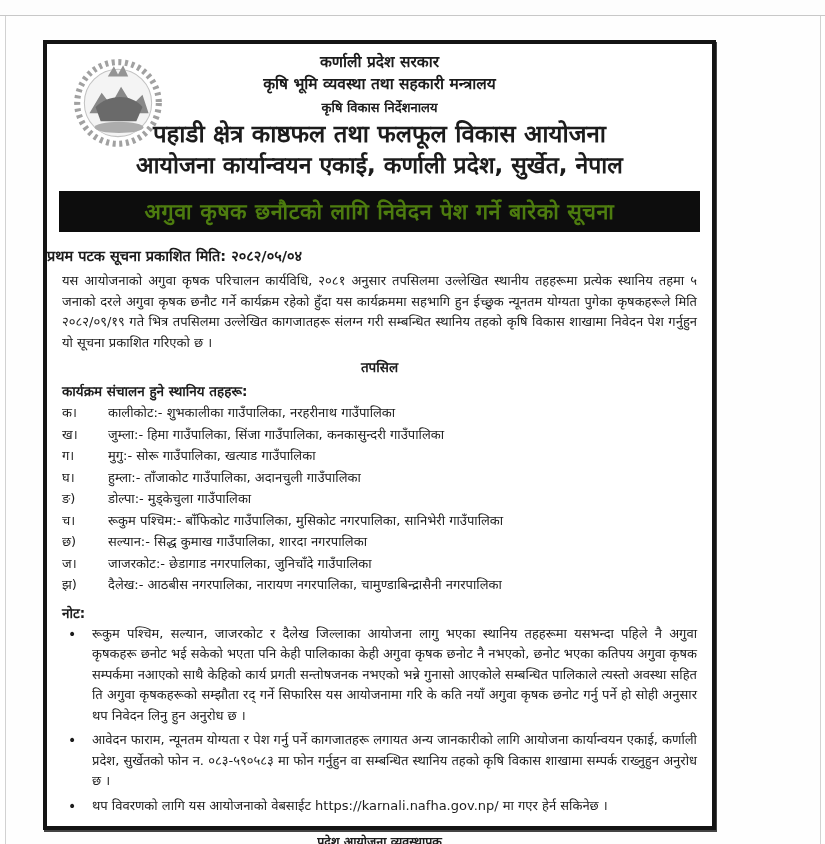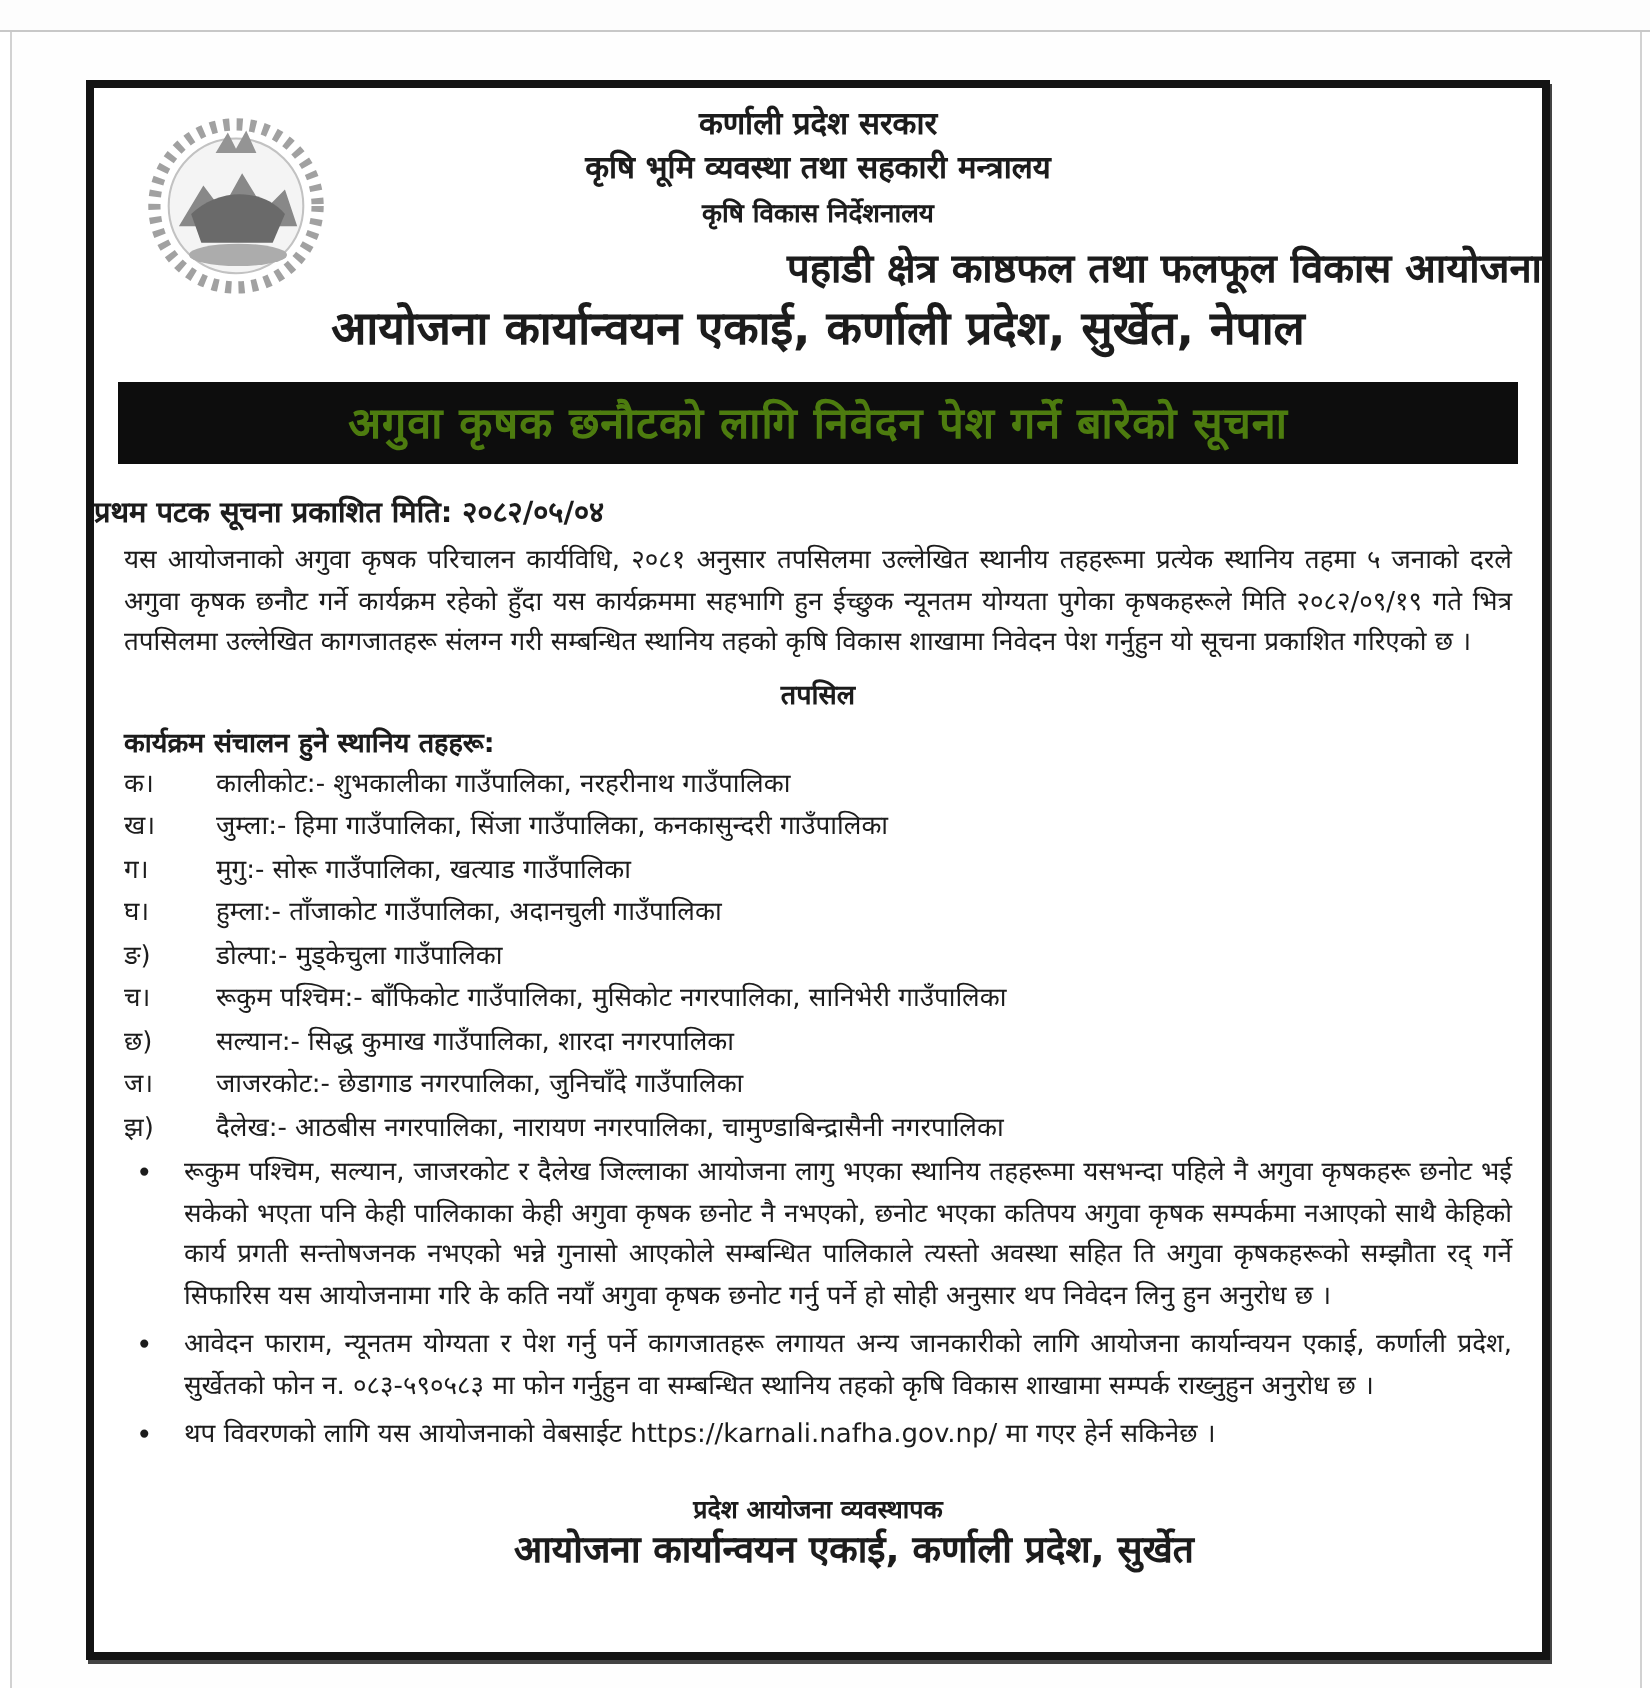--- a/index.html
+++ b/index.html
@@ -20,35 +20,35 @@
   .page-frame {
     position: absolute;
     left: 5px; right: 4px; top: 16px; bottom: 0;
     border-left: 1px solid #d2d2d2;
     border-right: 1px solid #d2d2d2;
     background: #fefefe;
   }
   .doc {
     position: absolute;
     left: 37px; top: 24px;
-    width: 732px; height: 790px;
+    width: 673px; height: 790px;
     border: 4px solid #141414;
     background: #ffffff;
     box-shadow: 1px 2px 0 #444;
   }
   .header { position: relative; padding-top: 8px; text-align: center; }
   .logo {
     position: absolute; left: 20px; top: 10px;
     width: 102px; height: 102px;
     opacity: 0.82; filter: blur(0.3px) grayscale(1);
   }
   .h-line1 { font-size: 15.5px; font-weight: bold; line-height: 21px; }
   .h-line2 { font-size: 15.5px; font-weight: bold; line-height: 22px; }
   .h-line3 { font-size: 13px; font-weight: bold; line-height: 25px; }
-  .h-line4 { font-size: 20px;   font-weight: bold; line-height: 29px; text-align: right; }
+  .h-line4 { font-size: 24px;   font-weight: bold; line-height: 29px; }
   .h-line5 { font-size: 23px;   font-weight: bold; line-height: 33px; }
   .banner {
     margin: 9px 12px 0 12px;
     background: #0d0d0d;
     color: #4d7c0f;
     text-align: center;
     font-size: 21.5px;
     font-weight: bold;
     padding: 5px 0 7px 0;
     letter-spacing: 0.5px;
@@ -158,20 +158,21 @@
       <div class="local-row">
         <span class="local-label">ज।</span>
         <span class="local-text">जाजरकोट:- छेडागाड नगरपालिका, जुनिचाँदे गाउँपालिका</span>
       </div>
       <div class="local-row">
         <span class="local-label">झ)</span>
         <span class="local-text">दैलेख:- आठबीस नगरपालिका, नारायण नगरपालिका, चामुण्डाबिन्द्रासैनी नगरपालिका</span>
       </div>
     </div>
 
+    <div class="note-heading">नोट:</div>
 
     <div class="notes">
       <div class="note-row">
         <span class="note-bullet">•</span>
         <span class="note-text">रूकुम पश्चिम, सल्यान, जाजरकोट र दैलेख जिल्लाका आयोजना लागु भएका स्थानिय तहहरूमा यसभन्दा पहिले नै अगुवा कृषकहरू छनोट भई सकेको भएता पनि केही पालिकाका केही अगुवा कृषक छनोट नै नभएको, छनोट भएका कतिपय अगुवा कृषक सम्पर्कमा नआएको साथै केहिको कार्य प्रगती सन्तोषजनक नभएको भन्ने गुनासो आएकोले सम्बन्धित पालिकाले त्यस्तो अवस्था सहित ति अगुवा कृषकहरूको सम्झौता रद् गर्ने सिफारिस यस आयोजनामा गरि के कति नयाँ अगुवा कृषक छनोट गर्नु पर्ने हो सोही अनुसार थप निवेदन लिनु हुन अनुरोध छ ।</span>
       </div>
       <div class="note-row">
         <span class="note-bullet">•</span>
         <span class="note-text">आवेदन फाराम, न्यूनतम योग्यता र पेश गर्नु पर्ने कागजातहरू लगायत अन्य जानकारीको लागि आयोजना कार्यान्वयन एकाई, कर्णाली प्रदेश, सुर्खेतको फोन न. ०८३-५९०५८३ मा फोन गर्नुहुन वा सम्बन्धित स्थानिय तहको कृषि विकास शाखामा सम्पर्क राख्नुहुन अनुरोध छ ।</span>
       </div>

